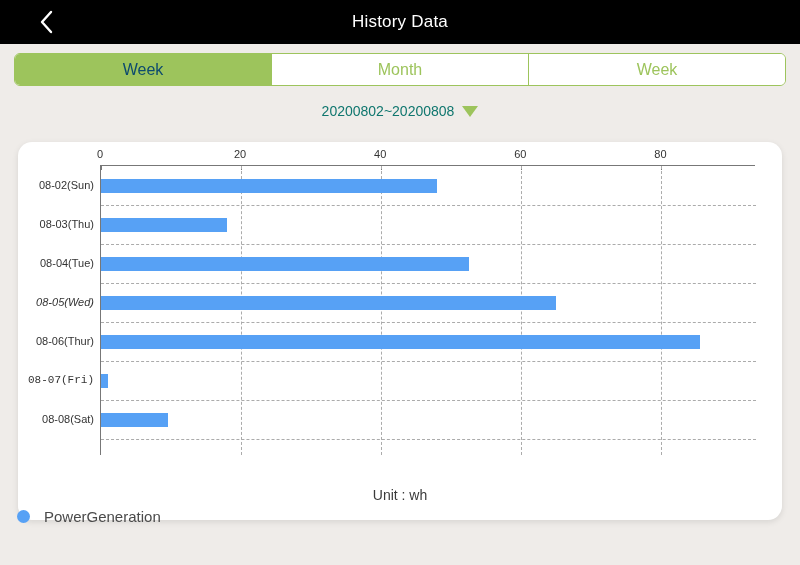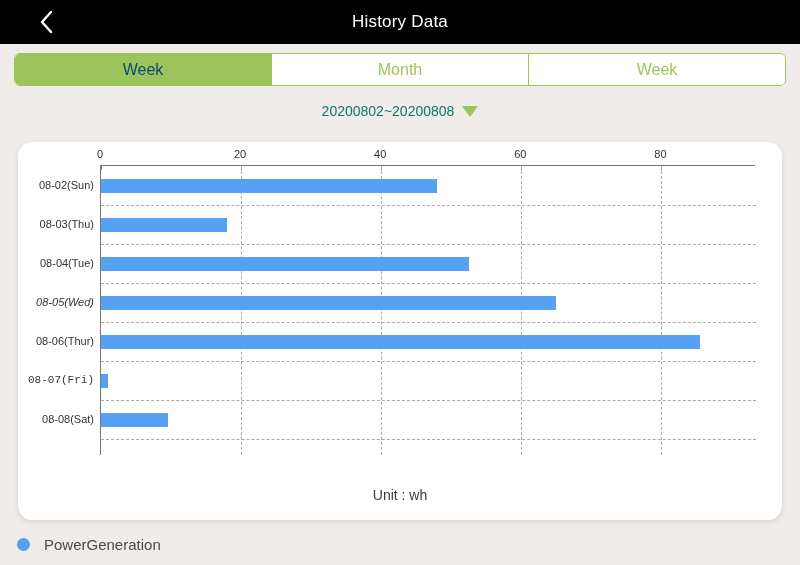--- a/index.html
+++ b/index.html
@@ -43,21 +43,21 @@
            border-left:1px dashed #ABABAB; }
   .hgrid { position:absolute; left:0; width:655px; height:0; border-top:1px dashed #ABABAB; }
   .ylabels { position:absolute; left:0; top:23px; width:76px; height:290px; }
   .ylabel { position:absolute; right:0; transform:translateY(-50%); font-size:11px; color:#333; white-space:nowrap; }
   .bar { position:absolute; left:0; height:14px; }
 
   .unit-label { position:absolute; left:0; top:345px; width:764px; text-align:center;
                 font-size:14px; color:#3a3a3a; }
 
   
-  .legend { position:absolute; left:17px; top:536px; display:flex; align-items:flex-start; gap:48px; }
+  .legend { position:absolute; left:17px; top:508px; display:flex; align-items:flex-start; gap:48px; }
   .legend-item { display:flex; align-items:center; gap:14px; }
   .dot { width:13px; height:13px; border-radius:50%; }
   .legend-text { font-size:15px; color:#4a4a4a; }
 </style>
 </head>
 <body>
 
 <div class="app">
 
   <div class="header">

